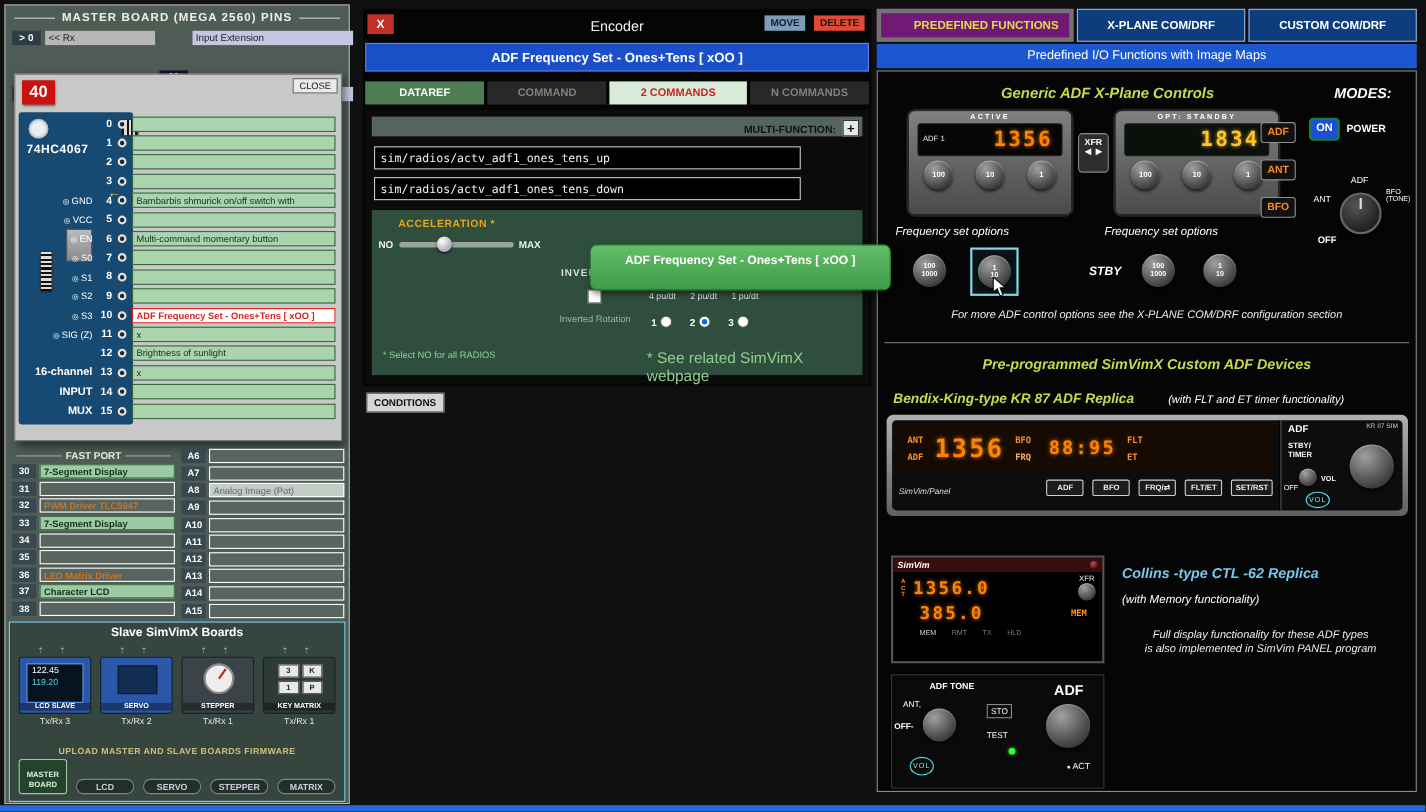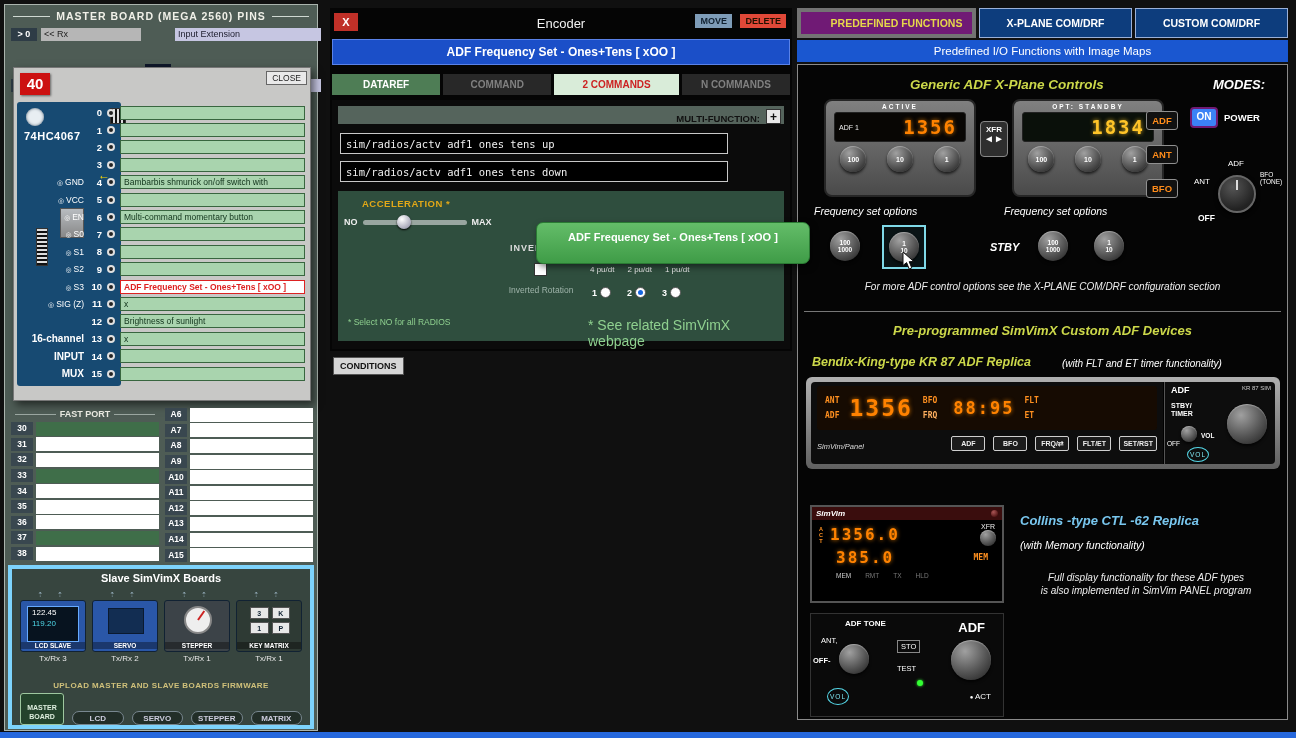--- a/index.html
+++ b/index.html
@@ -42,27 +42,27 @@
 
   
   #fastport { position:absolute; left:6px; top:402px; width:302px; height:156px; font-size:8.5px; }
   .fp-col { position:absolute; top:0; }
   #fp-left { left:0; width:148px; }
   #fp-right { left:154px; width:148px; }
   .fp-title { display:flex; align-items:center; gap:4px; color:#e8e8e0; font-size:9px; font-weight:bold; height:14px; padding:0 4px; }
   .fp-title::before,.fp-title::after { content:""; flex:1; border-top:1px solid #9aa6a0; }
   .fp-row { display:flex; height:15.6px; align-items:center; }
   .fp-num { width:22px; text-align:center; background:#39474f; color:#fff; font-weight:bold; height:13px; line-height:13px; margin-right:3px; flex:none; font-size:8.5px; }
-  .fp-val { flex:1; height:13px; line-height:12px; padding:0 3px; background:#57655e; border:7px solid #ffffff; color:#222; white-space:nowrap; overflow:hidden; }
+  .fp-val { flex:1; height:13px; line-height:12px; padding:0 3px; background:#57655e; border:1px solid #ffffff; color:#222; white-space:nowrap; overflow:hidden; }
   .fp-val.green { background:#9ccaa2; border-color:#3f6e49; color:#14301c; font-weight:bold; }
   .fp-val.driver { color:#c8752a; font-weight:bold; }
   .fp-val.pot { background:#c3cbc5; color:#667; }
 
   
-  #slave { position:absolute; left:3px; top:560px; width:306px; height:164px; background:#37453f; border:4px solid #7dd3fc; }
+  #slave { position:absolute; left:3px; top:560px; width:306px; height:164px; background:#37453f; border:1px solid #7dd3fc; }
   .slave-title { text-align:center; color:#fff; font-weight:bold; font-size:11px; margin-top:3px; }
   .boards { position:absolute; top:22px; left:8px; right:8px; display:flex; justify-content:space-between; }
   .board { width:66px; text-align:center; }
   .board-ant { color:#9fb8c8; font-size:7px; height:9px; letter-spacing:6px; }
   .board-ant::before { content:"⇡ ⇡"; }
   .board-img { height:52px; border-radius:3px; position:relative; border:1px solid #123; }
   .b-lcd { background:#2a57a8; }
   .lcd-screen { position:absolute; left:6px; top:5px; right:6px; height:36px; background:#07131f; border:1px solid #6af; font-family:Liberation Sans, sans-serif; font-size:8px; line-height:11px; color:#fff; text-align:left; padding-left:4px; }
   .lcd2 { color:#4fd8e8; }
   .board-name { position:absolute; left:0; right:0; bottom:2px; font-size:6.5px; color:#fff; font-weight:bold; background:rgba(0,0,0,.35); }
@@ -138,21 +138,21 @@
   .unit-knobs { display:flex; justify-content:space-around; margin-top:4px; }
   .knob { border-radius:50%; background:radial-gradient(circle at 35% 28%,#a0a0a0,#555 55%,#1c1c1c); box-shadow:0 2px 3px rgba(0,0,0,.7), inset 0 1px 1px rgba(255,255,255,.35); display:flex; align-items:center; justify-content:center; color:#fff; font-weight:bold; text-align:center; }
   .knob.k26 { width:26px; height:26px; font-size:7px; }
   .knob.k30 { width:30px; height:30px; font-size:6.5px; line-height:7px; white-space:pre-line; }
   .knob.k16 { width:16px; height:16px; }
   .knob.k40 { width:40px; height:40px; }
   #xfr-btn { position:absolute; left:182px; top:56px; width:28px; height:36px; background:#2e2e2e; border:1px solid #888; border-radius:4px; text-align:center; color:#fff; }
   #xfr-btn .xl { font-size:8px; font-weight:bold; margin-top:3px; }
   #xfr-btn .xa { font-size:10px; line-height:10px; }
   .mode-btn { position:absolute; left:348px; width:32px; height:19px; background:#111; border:1px solid #909090; border-radius:3px; color:#ff8c1a; font-weight:bold; font-size:9.5px; text-align:center; line-height:17px; }
-  #power-btn { position:absolute; left:392px; top:42px; width:28px; height:21px; background:#3b82f6; border:2px solid #701a75; border-radius:4px; color:#fff; font-weight:bold; font-size:10px; text-align:center; line-height:16px; }
+  #power-btn { position:absolute; left:392px; top:42px; width:28px; height:21px; background:#1d4ed8; border:2px solid #15803d; border-radius:4px; color:#fff; font-weight:bold; font-size:10px; text-align:center; line-height:16px; }
   #power-lab { position:absolute; left:426px; top:47px; color:#fff; font-size:9.5px; font-weight:bold; }
   #mode-knob { position:absolute; left:390px; top:84px; width:96px; height:88px; color:#fff; }
   .mk-circle { position:absolute; left:30px; top:26px; width:38px; height:38px; border-radius:50%; background:radial-gradient(circle at 38% 30%,#555,#222 70%); border:2px solid #666; box-shadow:0 2px 4px #000; }
   .mk-circle::after { content:""; position:absolute; left:50%; top:3px; width:2px; height:10px; background:#ddd; transform:translateX(-50%); }
   #mk-top { position:absolute; left:40px; top:10px; font-size:8px; }
   #mk-left { position:absolute; left:6px; top:28px; font-size:8px; }
   #mk-right { position:absolute; left:72px; top:22px; font-size:6.5px; width:26px; line-height:7px; }
   #mk-off { position:absolute; left:10px; top:64px; font-size:8.5px; font-weight:bold; }
   .freq-lab { position:absolute; color:#fff; font-style:italic; font-size:10.5px; }
   #freq-lab-l { left:16px; top:140px; }

